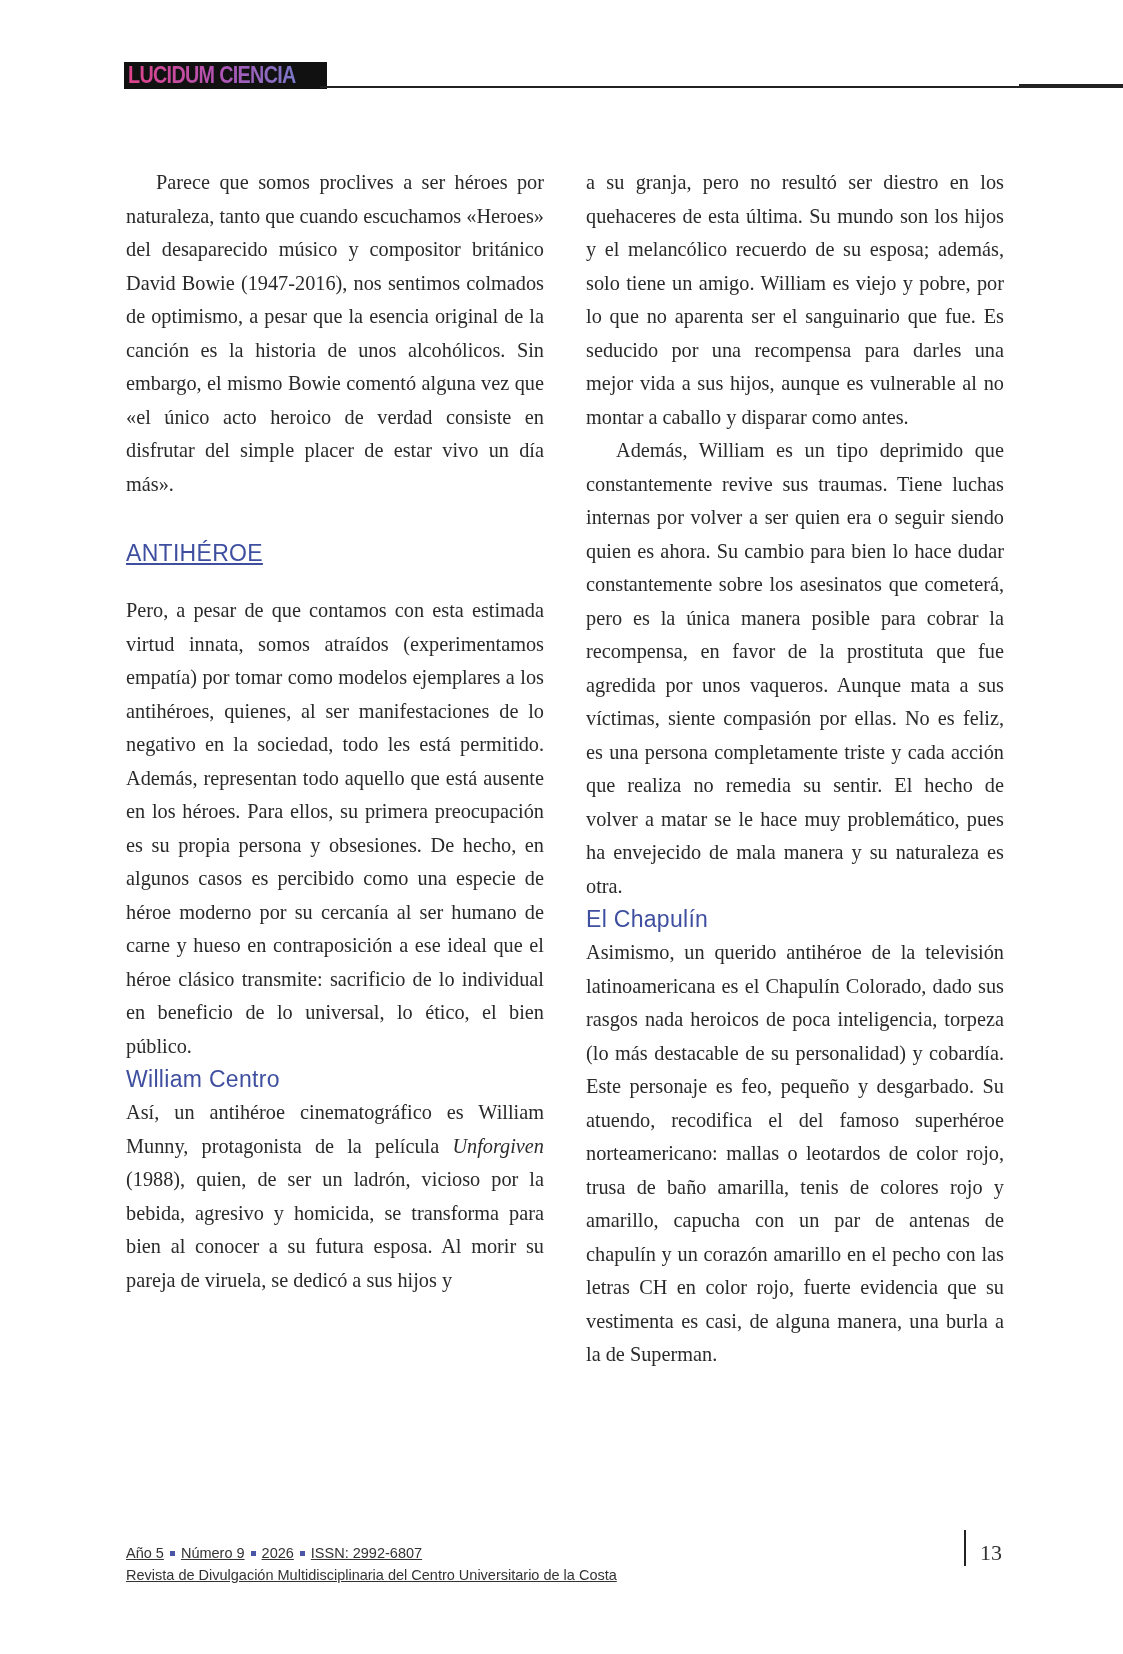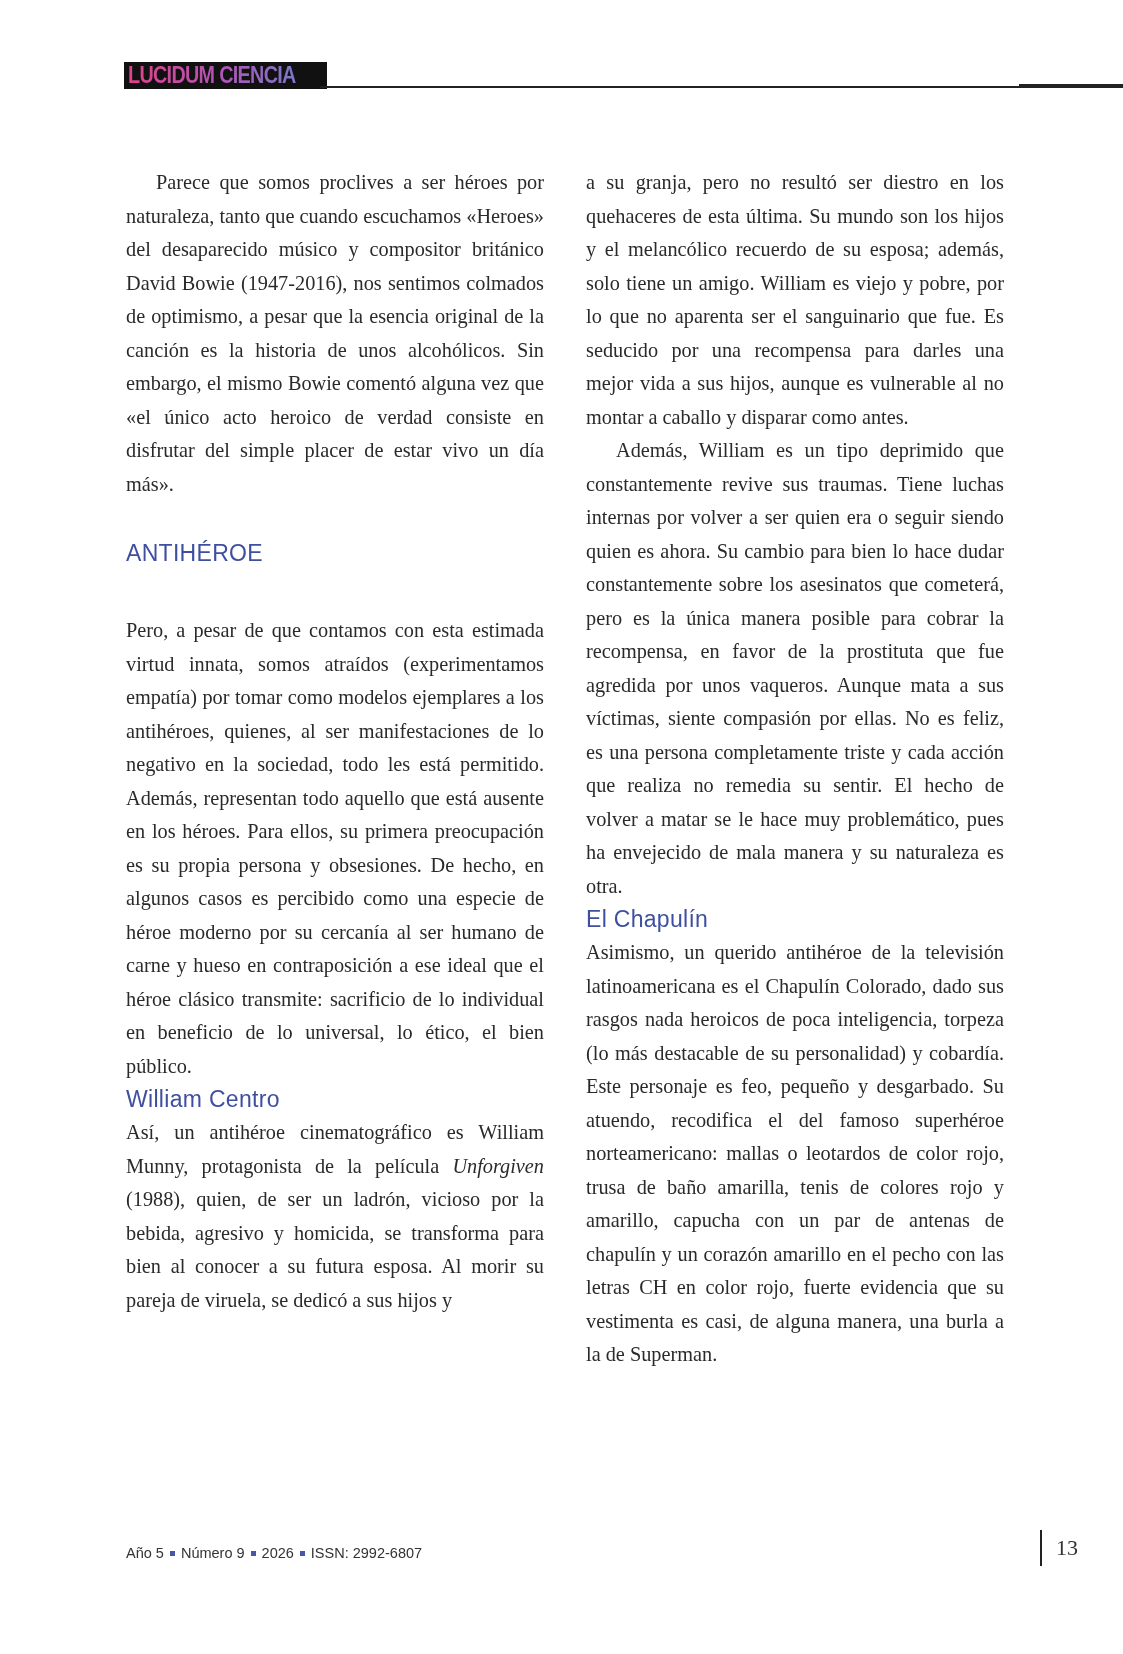--- a/index.html
+++ b/index.html
@@ -18,28 +18,28 @@
   .rule-end { position: absolute; right: 0; width: 128px; top: 22px; height: 4px; background: #222; }
 
   .col { position: absolute; top: 166px; width: 418px; font-size: 20.3px; line-height: 33.5px;
          text-align: justify; hyphens: manual; }
   .col-left { left: 126px; }
   .col-right { left: 586px; }
   .col p { margin: 0; }
   .col p.indent { text-indent: 30px; }
   .h2 { font-family: "Liberation Sans", "DejaVu Sans", sans-serif; color: #3f4fa0;
         font-size: 23px; line-height: 33px; margin: 0; font-weight: normal; letter-spacing: 0.3px; }
-  .h2-major { margin-top: 36px; margin-bottom: 44px; }
+  .h2-major { margin-top: 36px; margin-bottom: 24px; text-decoration: underline; }
   .h2-minor { margin-bottom: 0; font-size: 23px; }
   em { font-style: italic; }
 
   .footer { position: absolute; left: 126px; top: 1542px;
-            font-family: "Liberation Sans", "DejaVu Sans", sans-serif; font-size: 14.5px; color: #333; line-height: 22px; }
+            font-family: "Liberation Sans", "DejaVu Sans", sans-serif; font-size: 14.5px; color: #333; line-height: 22px; text-decoration: underline; }
   .footer .sep { display: inline-block; width: 5px; height: 5px; background: #4a55a8; margin: 0 6px 2px 6px; vertical-align: middle; }
-  .page-num { position: absolute; left: 1040px; top: 1530px; display: flex; align-items: center; }
+  .page-num { position: absolute; left: 964px; top: 1530px; display: flex; align-items: flex-end; }
   .page-bar { width: 2px; height: 36px; background: #222; margin-right: 14px; }
   .page-num-text { font-family: "Liberation Serif", "DejaVu Serif", serif; font-size: 22px; color: #333; }
 </style>
 </head>
 <body>
 
 <div class="header">
   <div class="brand">
     <span class="brand-text">LUCIDUM CIENCIA</span>
   </div>
@@ -59,18 +59,19 @@
   <p>a su granja, pero no resultó ser diestro en los quehaceres de esta última. Su mundo son los hijos y el melancólico recuerdo de su esposa; además, solo tiene un amigo. William es viejo y pobre, por lo que no aparenta ser el sangui­nario que fue. Es seducido por una recom­pensa para darles una mejor vida a sus hijos, aunque es vulnerable al no montar a caballo y disparar como antes.</p>
   <p class="indent">Además, William es un tipo deprimido que constantemente revive sus traumas. Tiene lu­chas internas por volver a ser quien era o seguir siendo quien es ahora. Su cambio para bien lo hace dudar constantemente sobre los asesina­tos que cometerá, pero es la única manera po­sible para cobrar la recompensa, en favor de la prostituta que fue agredida por unos vaqueros. Aunque mata a sus víctimas, siente compasión por ellas. No es feliz, es una persona completa­mente triste y cada acción que realiza no reme­dia su sentir. El hecho de volver a matar se le hace muy problemático, pues ha envejecido de mala manera y su naturaleza es otra.</p>
   <h3 class="h2 h2-minor">El Chapulín</h3>
   <p>Asimismo, un querido antihéroe de la televi­sión latinoamericana es el Chapulín Colorado, dado sus rasgos nada heroicos de poca inteli­gencia, torpeza (lo más destacable de su per­sonalidad) y cobardía. Este personaje es feo, pequeño y desgarbado. Su atuendo, recodifi­ca el del famoso superhéroe norteamericano: mallas o leotardos de color rojo, trusa de baño amarilla, tenis de colores rojo y amarillo, ca­pucha con un par de antenas de chapulín y un corazón amarillo en el pecho con las letras CH en color rojo, fuerte evidencia que su vesti­menta es casi, de alguna manera, una burla a la de Superman.</p>
 </div>
 
 <div class="footer">
   <div>
     <span>Año 5</span><span class="sep"></span><span>Número 9</span><span class="sep"></span><span>2026</span><span class="sep"></span><span>ISSN: 2992-6807</span>
   </div>
+  <div>Revista de Divulgación Multidisciplinaria del Centro Universitario de la Costa</div>
 </div>
 
 <div class="page-num">
   <div class="page-bar"></div>
   <span class="page-num-text">13</span>
 </div>
 
 </body></html>

